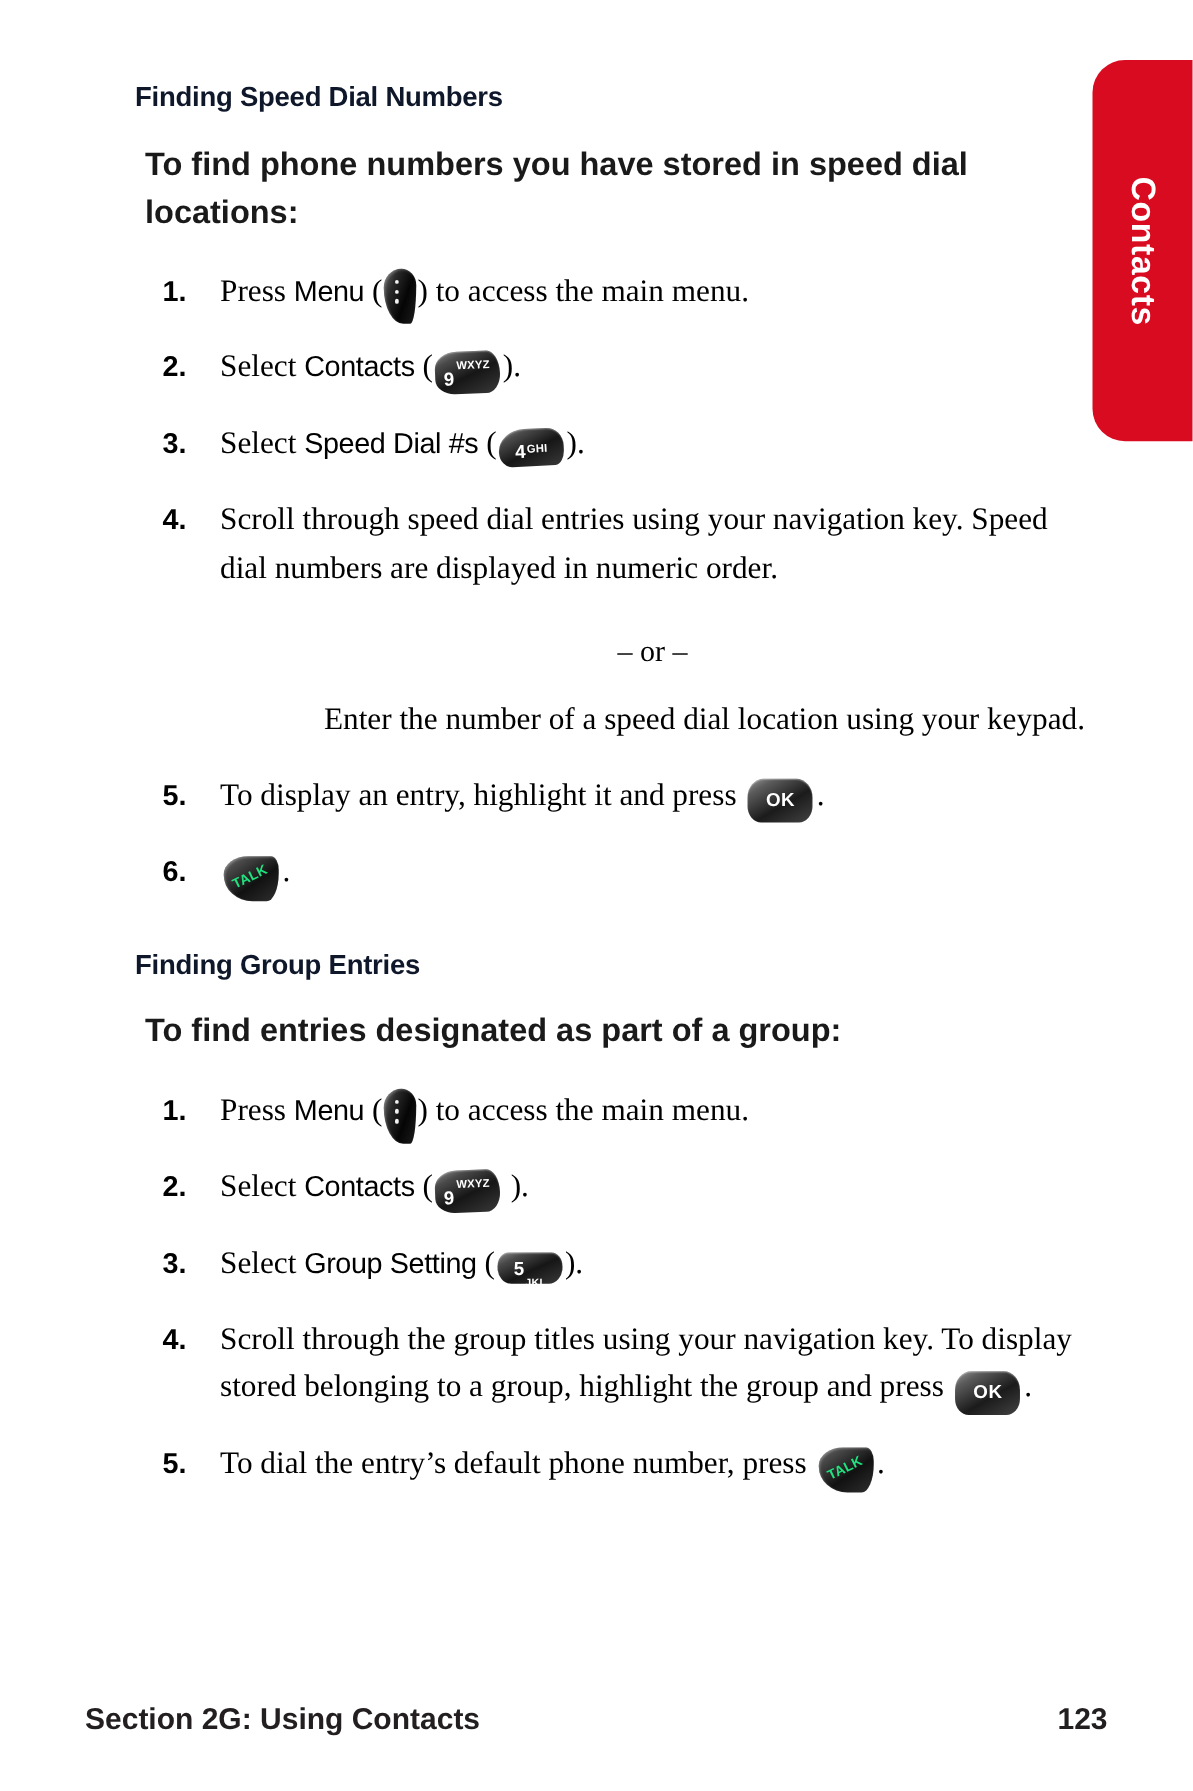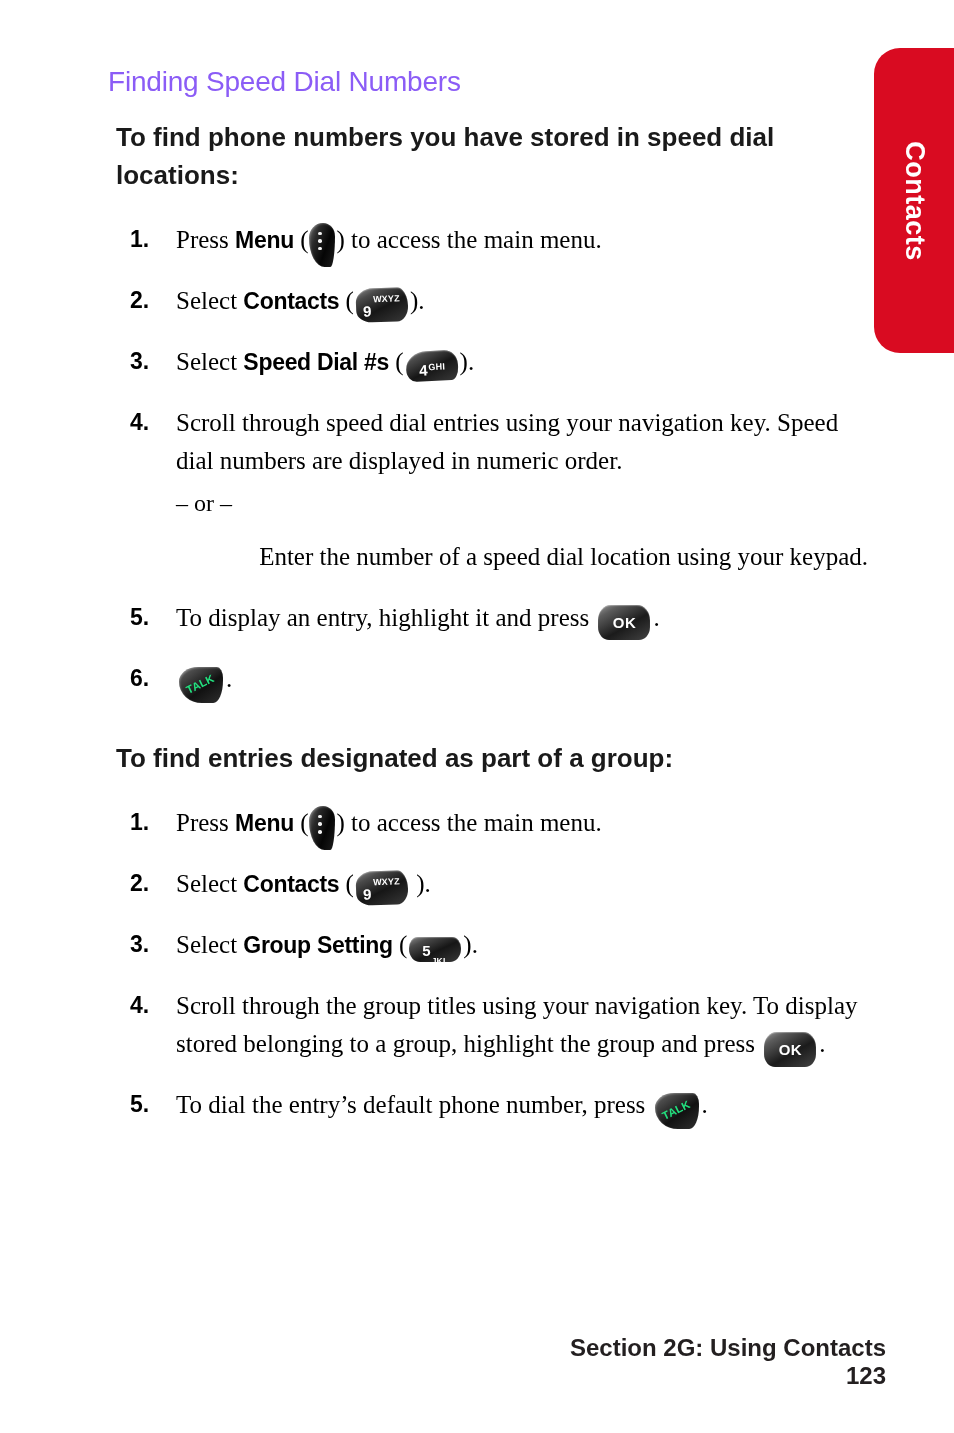--- a/index.html
+++ b/index.html
@@ -51,25 +51,25 @@
   }
   .content {
     position: absolute;
     left: 108px;
     top: 66px;
     width: 760px;
   }
 
   h2.section-head {
     font-family: "Liberation Sans", sans-serif;
-    font-weight: normal;
-    font-size: 28px;
+    font-weight: bold;
+    font-size: 22px;
     margin: 0 0 22px 0;
     letter-spacing: -0.2px;
-    color: #8b5cf6;
+    color: #0f172a;
     line-height: 1.12;
   }
   .intro {
     font-family: "Liberation Sans", sans-serif;
     font-weight: bold;
     font-size: 26px;
     line-height: 1.46;
     margin: 0 0 26px 8px;
     width: 680px;
     color: #1a1a1a;
@@ -91,25 +91,25 @@
   ol.steps > li .num {
     position: absolute;
     left: 22px;
     top: 0;
     font-family: "Liberation Sans", sans-serif;
     font-weight: bold;
     font-size: 23px;
     line-height: 1.62;
   }
   .para { margin: 16px 0 0 0; text-align: right; }
-  .or-line { margin: 4px 0 0 0; font-size: 24px; }
+  .or-line { margin: 30px 0 0 0; font-size: 24px; text-align: center; }
 
   b.kw {
     font-family: "Liberation Sans", sans-serif;
-    font-weight: bold;
+    font-weight: normal;
     font-size: 23px;
     letter-spacing: -0.3px;
     text-align: center;
   }
 
   
   .ico {
     display: inline-block;
     vertical-align: middle;
     position: relative;
@@ -239,27 +239,26 @@
     letter-spacing: .3px;
   }
 
   
   .footer {
     position: absolute;
     left: 68px;
     right: 68px;
     bottom: 43px;
     display: flex;
-    align-items: flex-end;
+    align-items: flex-start;
     justify-content: space-between;
     font-family: "Liberation Sans", sans-serif;
     font-weight: bold;
     font-size: 24px;
     color: #231f20;
-    flex-direction: column;
   }
   .block-gap { height: 20px; }
 </style>
 </head>
 <body>
 
 <div class="page">
 
   <div class="side-tab">
     <div class="side-tab-label">Contacts</div>
@@ -311,20 +310,21 @@
 
       <li>
         <span class="num">6.</span>
         <span class="ico ico-talk"><span class="slab"></span><span class="lbl">TALK</span></span><span>.</span>
       </li>
 
     </ol>
 
     <div class="block-gap"></div>
 
+    <h2 class="section-head">Finding Group Entries</h2>
     <p class="intro">To find entries designated as part of a group:</p>
 
     <ol class="steps">
 
       <li>
         <span class="num">1.</span>
         <span>Press </span><b class="kw">Menu</b><span> (</span><span class="ico ico-menu"><span class="body"></span><span class="dots">
               <i></i>
               <i></i>
               <i></i>

